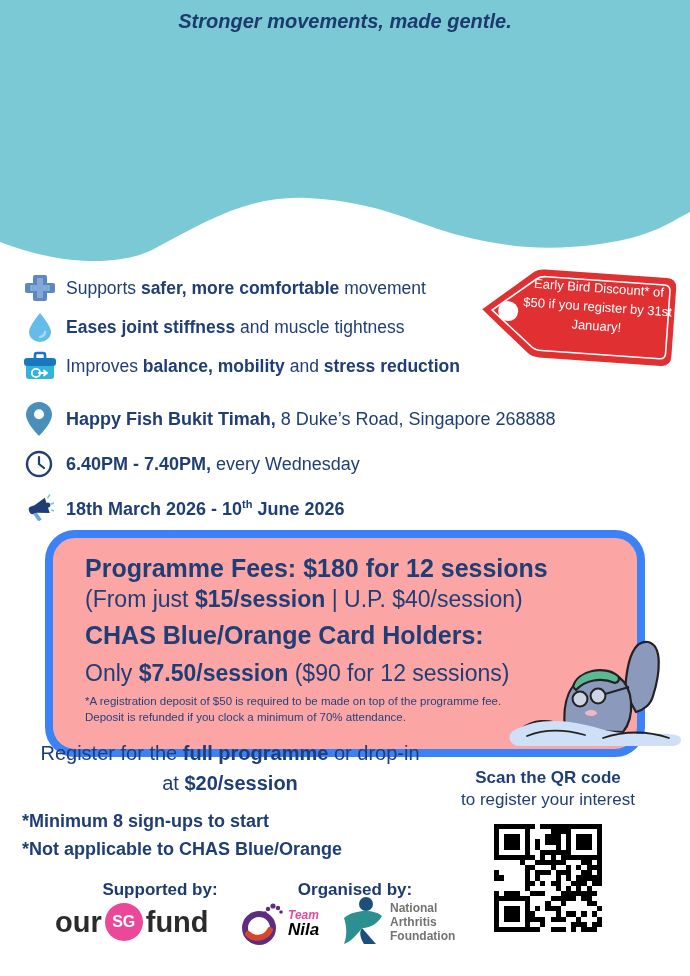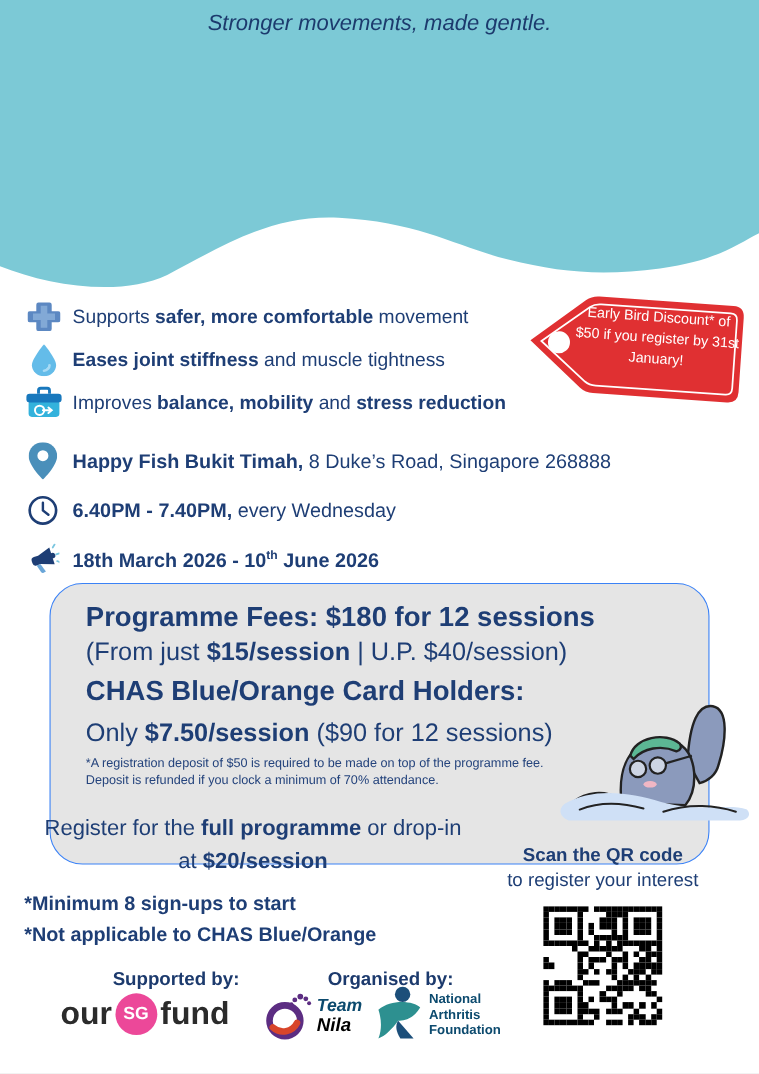--- a/index.html
+++ b/index.html
@@ -13,21 +13,21 @@
   .header-wave { position:absolute; top:0; left:0; width:690px; height:262px; }
   .header-text { position:absolute; top:0; left:0; width:690px; text-align:center; }
   .title {
     margin-top:30px; font-family:"Liberation Serif", serif; font-weight:700;
     font-size:42px; letter-spacing:.5px; color:#1c3a6d;
   }
   .subtitle {
     margin-top:4px; font-family:"Liberation Serif", serif; font-weight:700;
     font-size:36px; color:#ffffff;
   }
-  .tagline { margin-top:10px; font-size:20px; font-style:italic; font-weight:400; color:#1c3a6d; }
+  .tagline { margin-top:10px; font-size:20px; font-style:italic; font-weight:700; color:#1c3a6d; }
 
   
   .benefits { position:absolute; left:22px; top:272px; width:470px; }
   .benefit-row { display:flex; align-items:center; margin-bottom:7px; height:32px; }
   .benefit-icon { width:36px; height:32px; flex:0 0 36px; margin-right:8px; display:flex; align-items:center; justify-content:center; }
   .benefit-text { font-size:17.5px; color:#1e3e75; white-space:nowrap; }
   .b { font-weight:700; }
 
   
   .tag-wrap { position:absolute; left:478px; top:264px; width:200px; height:104px; transform:rotate(4deg); }
@@ -39,22 +39,22 @@
 
   
   .details { position:absolute; left:22px; top:402px; width:650px; }
   .detail-row { display:flex; align-items:center; margin-bottom:11px; min-height:34px; }
   .detail-icon { width:34px; flex:0 0 34px; margin-right:10px; display:flex; align-items:center; justify-content:center; }
   .detail-text { font-size:18px; }
   sup { font-size:11px; }
 
   
   .fees-box {
-    position:absolute; left:45px; top:530px; width:600px; height:256px;
-    background:#e5e5e5; border:1px solid #3b82f6; border-radius:30px;
+    position:absolute; left:45px; top:530px; width:600px; height:227px;
+    background:#fca5a5; border:8px solid #3b82f6; border-radius:30px;
     padding:16px 26px 12px 32px;
   }
   .fees-l1 { font-size:25px; font-weight:700; }
   .fees-l2 { font-size:23px; margin-top:3px; }
   .fees-l3 { font-size:25px; font-weight:700; margin-top:8px; }
   .fees-l4 { font-size:23px; margin-top:10px; }
   .fees-note { font-size:11.5px; margin-top:7px; line-height:1.35; color:#24437c; }
   .mascot { position:absolute; left:505px; top:630px; width:185px; height:118px; z-index:5; }
 
   
@@ -81,24 +81,24 @@
     position:absolute; left:55px; top:903px; display:flex; align-items:center;
     font-family:"Liberation Sans", sans-serif; font-weight:800; color:#2b2b2b; font-size:29px;
   }
   .sg-badge {
     width:38px; height:38px; border-radius:50%; background:#ec4899; color:#fff;
     font-size:16px; font-weight:800; display:flex; align-items:center; justify-content:center;
     margin:0 3px;
   }
   .logo-teamnila { position:absolute; left:238px; top:901px; display:flex; align-items:center; }
   .teamnila-text { margin-left:4px; font-style:italic; font-weight:700; line-height:1.05; }
-  .teamnila-team { color:#0c4a6e; font-size:16px; }
+  .teamnila-team { color:#ec4899; font-size:12px; }
   .teamnila-nila { color:#000000; font-size:17px; }
   .logo-naf { position:absolute; left:342px; top:896px; display:flex; align-items:center; }
-  .naf-text { margin-left:6px; font-size:12px; font-weight:700; color:#0c4a6e; line-height:1.15; }
+  .naf-text { margin-left:6px; font-size:12px; font-weight:700; color:#737373; line-height:1.15; }
 </style>
 </head>
 <body>
 
 <div class="poster">
 
   <svg class="header-wave" viewBox="0 0 690 262" preserveAspectRatio="none" aria-hidden="true">
     <path fill="#7cc9d6" d="M0 0 H690 V212 C670 222 652 237 600 244
       C548 251 510 248 462 236 C414 224 382 202 308 198
       C248 195 205 222 152 250 C110 270 45 260 0 242 Z"></path>

